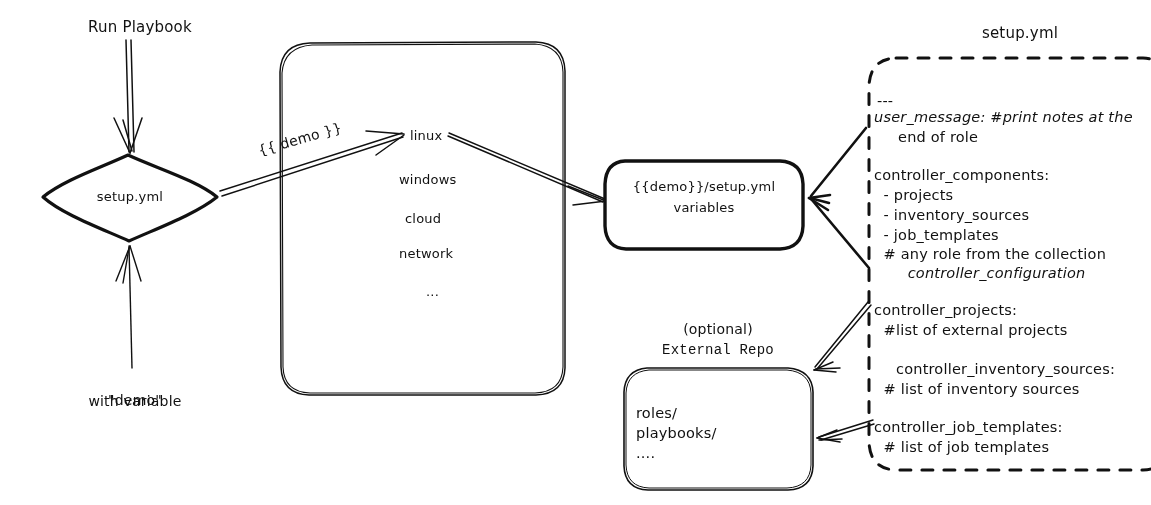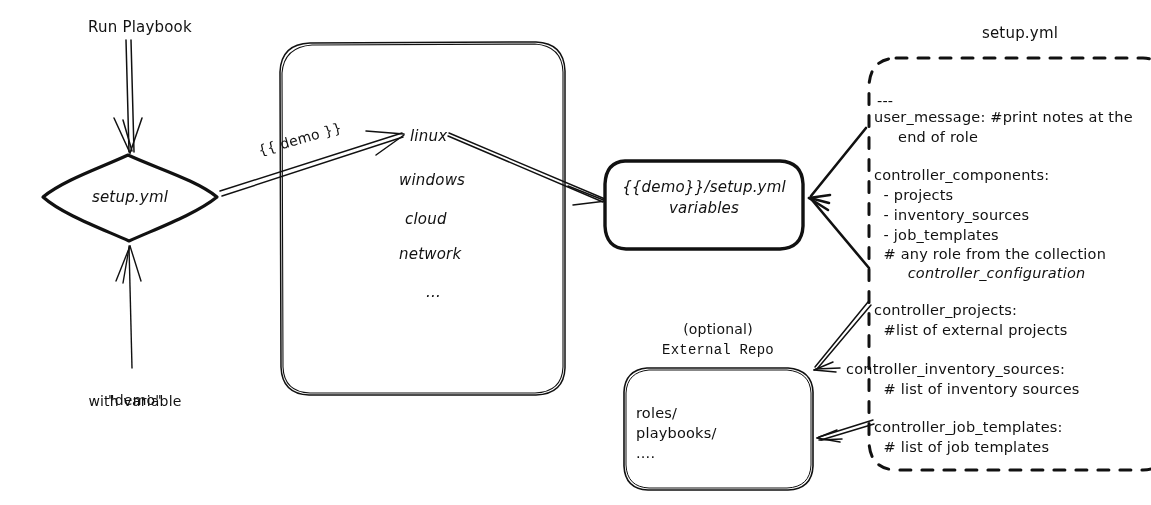--- a/index.html
+++ b/index.html
@@ -27,21 +27,21 @@
   }
   .lbl {
     position: absolute;
     font-family: "DejaVu Sans", sans-serif;
     color: #111111;
     white-space: pre;
     line-height: 1.32;
     letter-spacing: 0.2px;
   }
   .t-title { font-size: 15px; }
-  .t-node  { font-size: 15px; font-style: italic; }
+  .t-node  { font-size: 13px; }
   .t-code  { font-size: 14.5px; }
   .t-small { font-size: 14px; }
   .center { text-align: center; transform: translateX(-50%); }
 </style>
 </head>
 <body>
 
 <div id="canvas">
 
   <svg class="layer" viewBox="0 0 1151 505">
@@ -155,33 +155,33 @@
   <div class="lbl t-code" style="left:608px; top:404px;">roles/</div>
   <div class="lbl t-code" style="left:608px; top:424px;">playbooks/</div>
   <div class="lbl t-code" style="left:608px; top:444px;">....</div>
 
   <div class="lbl t-title center" style="left:992px; top:24px;">setup.yml</div>
 
   <div>
 
     <div class="lbl t-code" style="left:849px; top:92px;">---</div>
 
-    <div class="lbl t-code" style="left:846px; top:108px;">user_message: #print notes at the</div>
+    <div class="lbl t-code" style="left:846px; top:108px;font-style:italic;">user_message: #print notes at the</div>
     <div class="lbl t-code" style="left:846px; top:128px;">     end of role</div>
 
     <div class="lbl t-code" style="left:846px; top:166px;">controller_components:</div>
     <div class="lbl t-code" style="left:846px; top:186px;">  - projects</div>
     <div class="lbl t-code" style="left:846px; top:206px;text-align:right;">  - inventory_sources</div>
     <div class="lbl t-code" style="left:846px; top:226px;">  - job_templates</div>
     <div class="lbl t-code" style="left:846px; top:245px;">  # any role from the collection</div>
     <div class="lbl t-code" style="left:846px; top:264px;font-style:italic;">       controller_configuration</div>
 
     <div class="lbl t-code" style="left:846px; top:301px;">controller_projects:</div>
     <div class="lbl t-code" style="left:846px; top:321px;">  #list of external projects</div>
 
-    <div class="lbl t-code" style="left:818px; top:360px;">controller_inventory_sources:</div>
+    <div class="lbl t-code" style="left:868px; top:360px;">controller_inventory_sources:</div>
     <div class="lbl t-code" style="left:846px; top:380px;">  # list of inventory sources</div>
 
     <div class="lbl t-code" style="left:846px; top:418px;">controller_job_templates:</div>
     <div class="lbl t-code" style="left:846px; top:438px;">  # list of job templates</div>
   </div>
 
 </div>
 
 </body></html>

